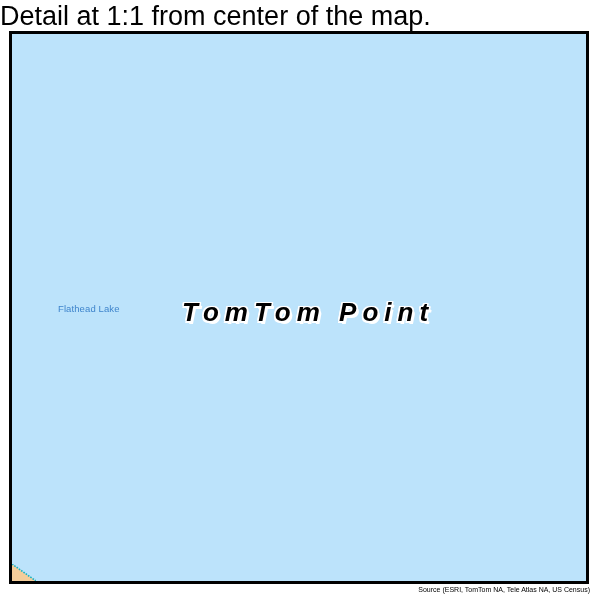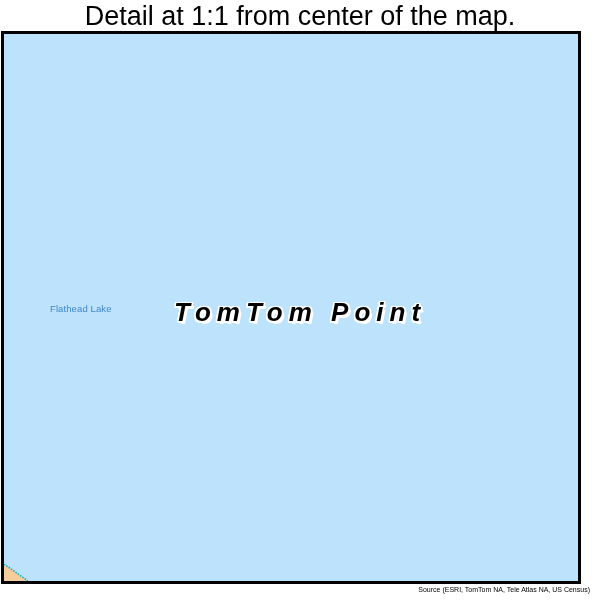--- a/index.html
+++ b/index.html
@@ -16,34 +16,34 @@
   }
 
   
   #page-title {
     position: absolute;
     left: 0;
     top: 0;
     width: 600px;
     height: 32px;
     line-height: 32px;
-    text-align: center;
+    text-align: left;
     font-family: "Liberation Sans", sans-serif;
     font-size: 27px;
     font-weight: 400;
     color: #000000;
     letter-spacing: 0px;
     white-space: nowrap;
     overflow: hidden;
   }
 
   
   #map-frame {
     position: absolute;
-    left: 1px;
+    left: 9px;
     top: 31px;
     width: 580px;
     height: 553px;
     border: 3px solid #000000;
     box-sizing: border-box;
     background: #bce3fb;
     overflow: hidden;
   }
 
   #water-body {

